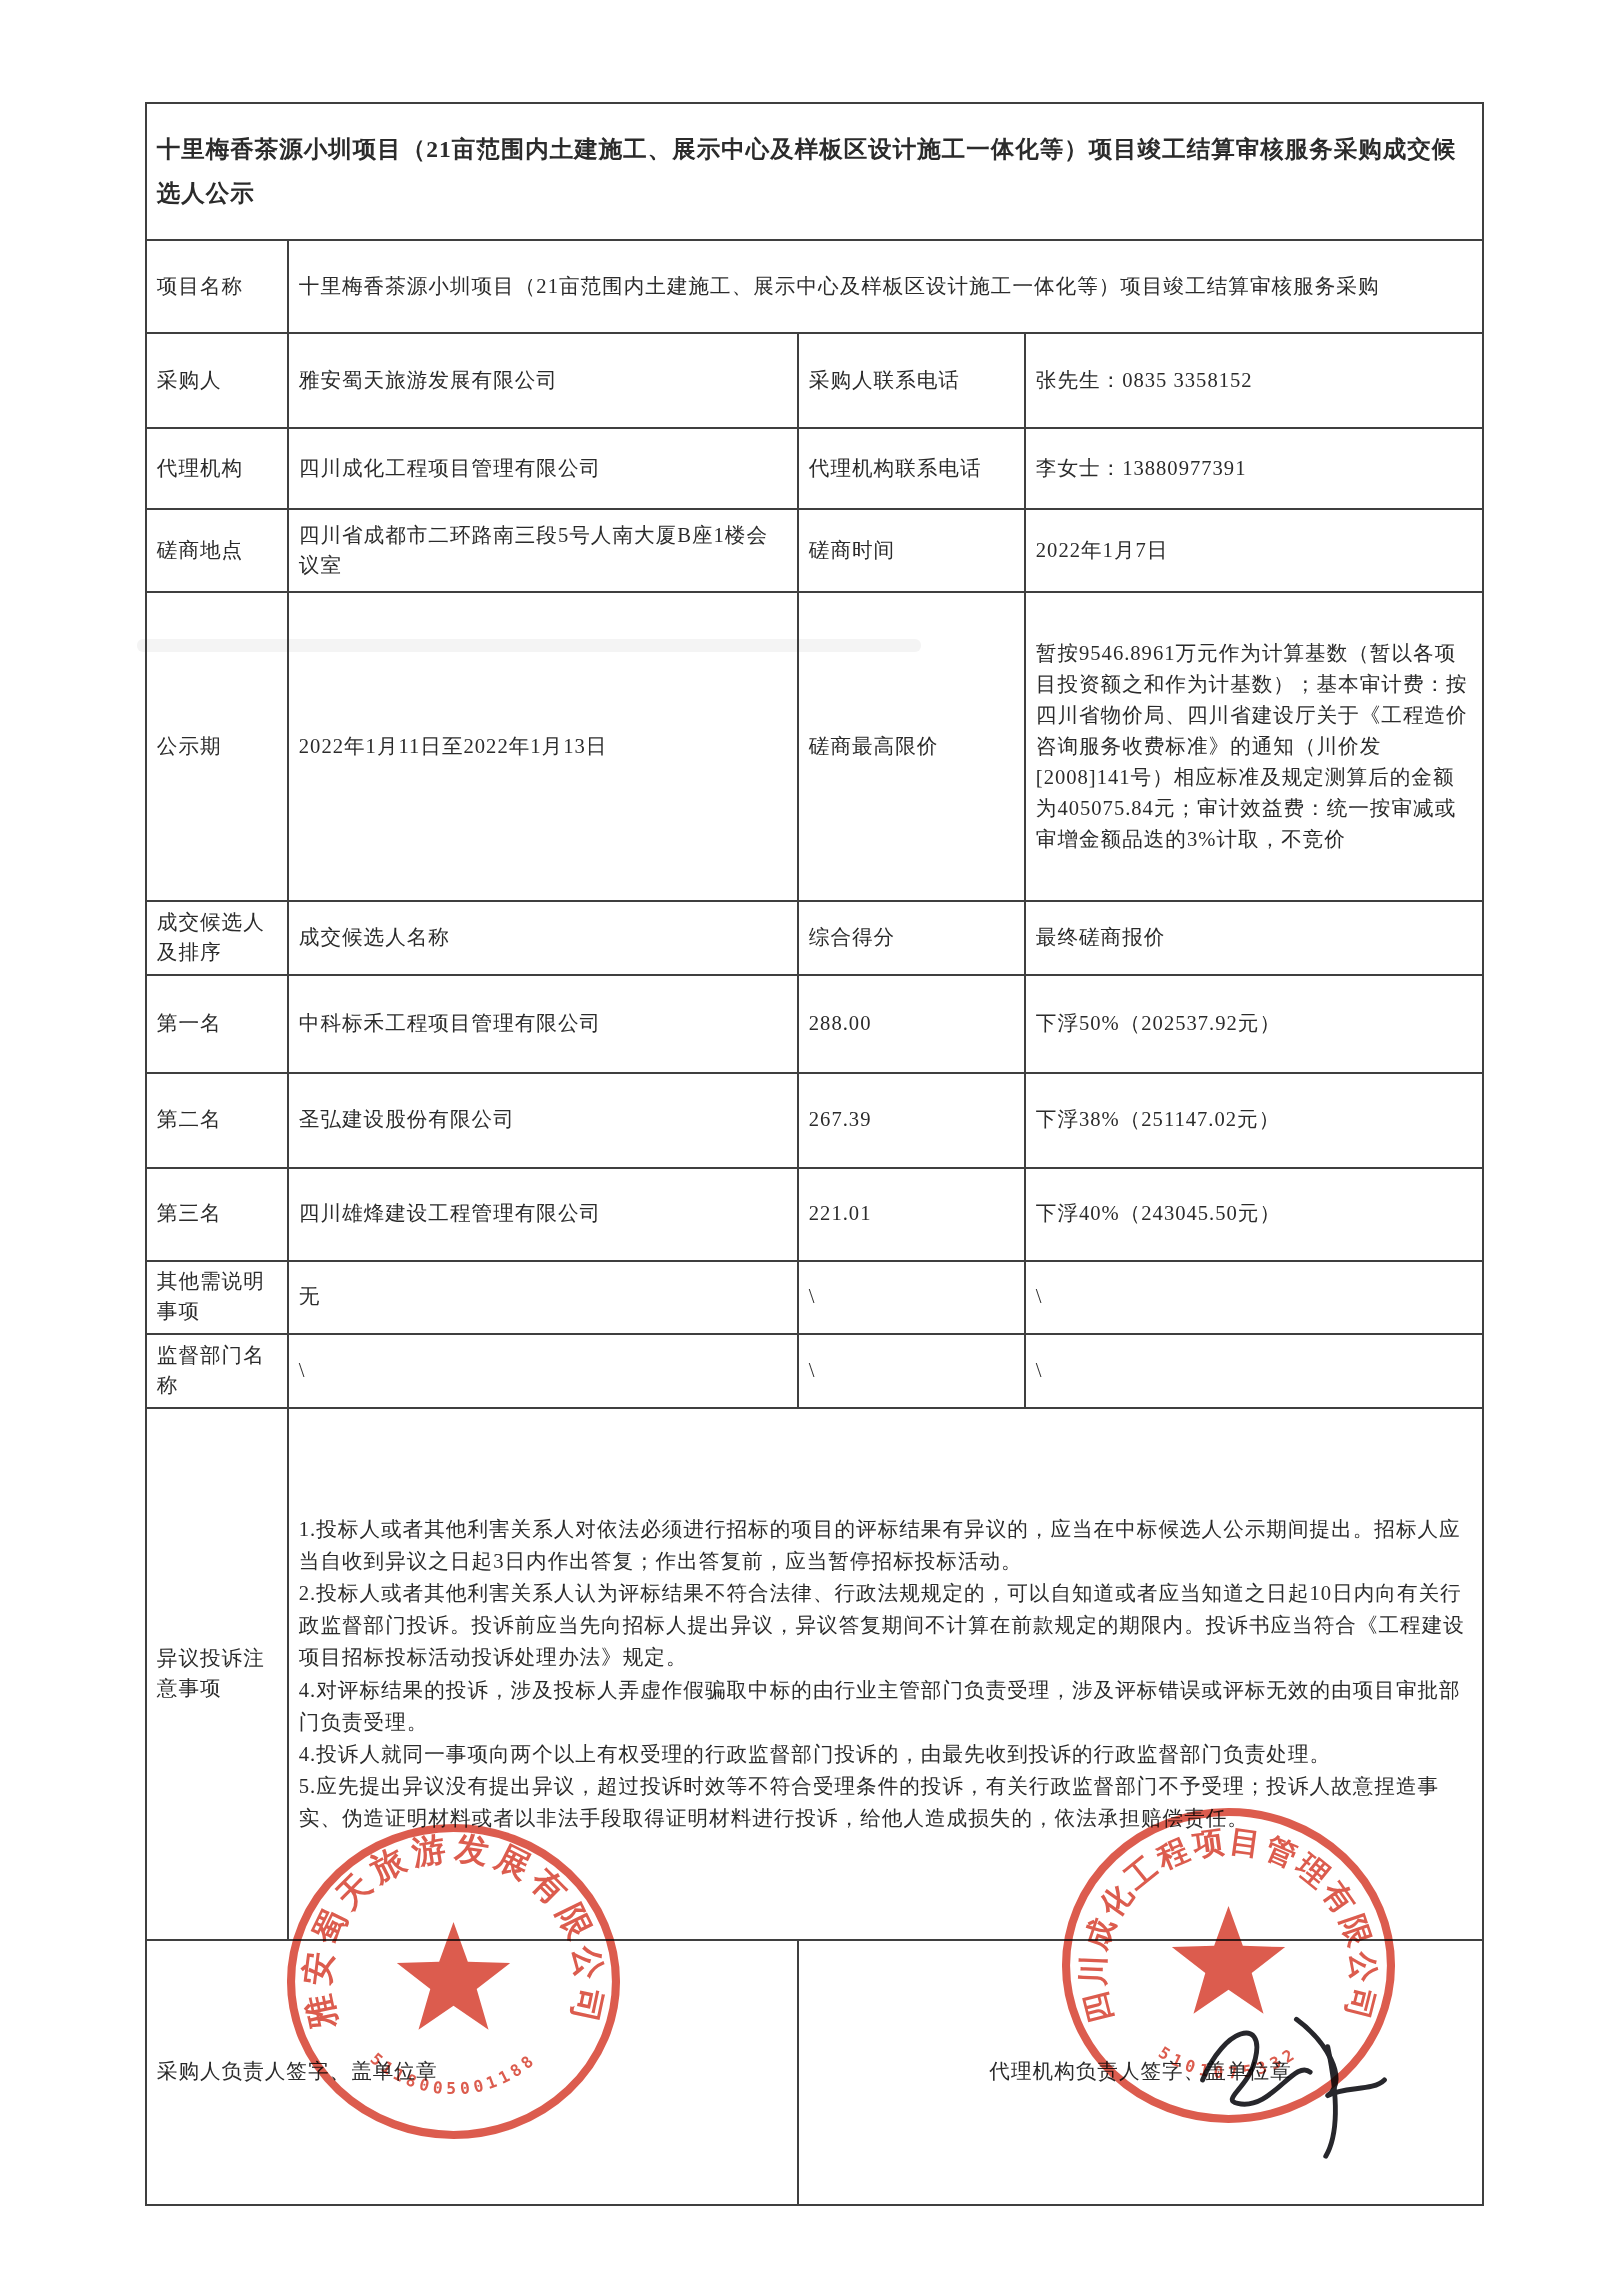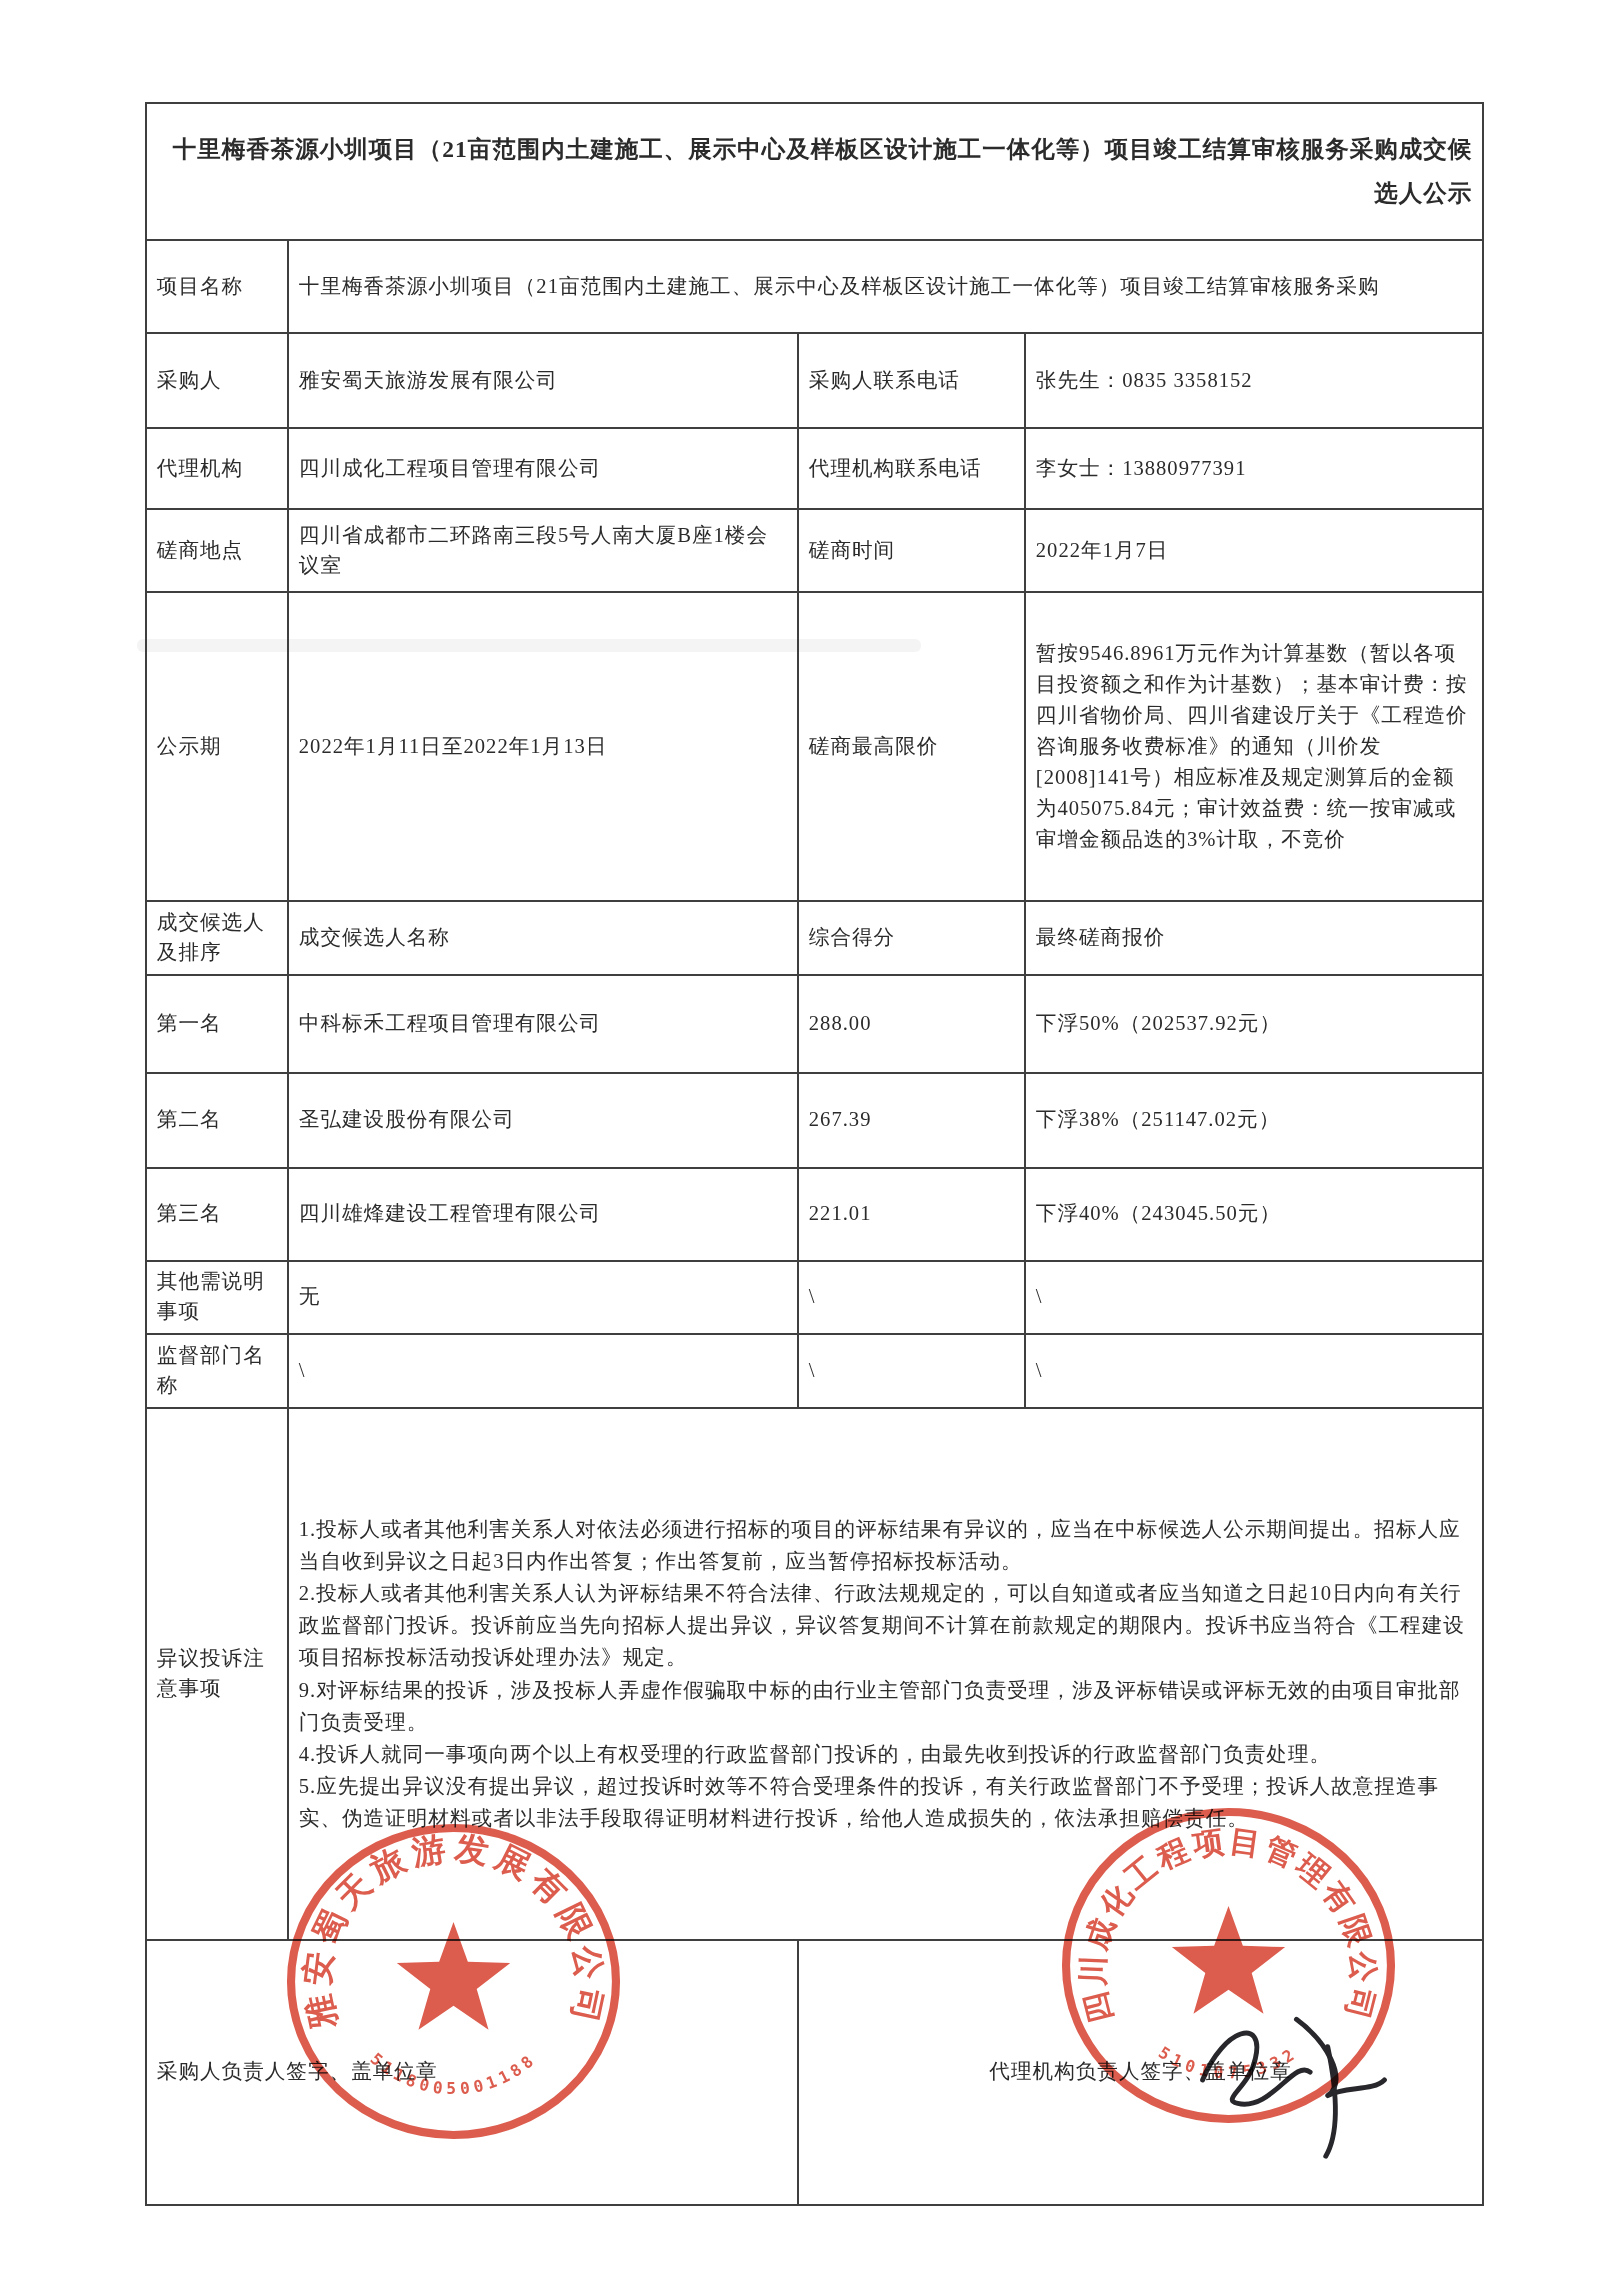--- a/index.html
+++ b/index.html
@@ -14,21 +14,21 @@
     position:absolute;left:145px;top:102px;width:1337px;
     border-collapse:collapse;table-layout:fixed;
     font-size:20.6px;letter-spacing:1px;line-height:1.45;
   }
   table.doc td{
     border:2px solid #3f3f3f;
     padding:5.9px 9.8px;vertical-align:middle;
     overflow:hidden;
   }
   td.title-cell{
-    text-align:right;font-size:23.5px;font-weight:bold;line-height:1.85;
+    text-align:left;font-size:23.5px;font-weight:bold;line-height:1.85;
     padding:9.8px 27.4px;
   }
   td.lbl{padding-left:8.8px;padding-right:5.9px;}
   td.ctr{text-align:left;}
   td.price-long{font-size:20.6px;line-height:1.5;padding:7.8px 11.8px;}
   td.notes-cell{padding:9.8px 15.7px;line-height:1.56;}
   td.notes-cell p{margin:0;}
   td.sig-left{vertical-align:middle;padding-left:4.9px;}
   td.sig-right{vertical-align:middle;padding-left:116px;text-align:center;}
 
@@ -139,21 +139,21 @@
       <td>\</td>
       <td>\</td>
       <td>\</td>
     </tr>
 
     <tr style="height:532px">
       <td class="lbl">异议投诉注意事项</td>
       <td colspan="3" class="notes-cell">
         <p>1.投标人或者其他利害关系人对依法必须进行招标的项目的评标结果有异议的，应当在中标候选人公示期间提出。招标人应当自收到异议之日起3日内作出答复；作出答复前，应当暂停招标投标活动。</p>
         <p>2.投标人或者其他利害关系人认为评标结果不符合法律、行政法规规定的，可以自知道或者应当知道之日起10日内向有关行政监督部门投诉。投诉前应当先向招标人提出异议，异议答复期间不计算在前款规定的期限内。投诉书应当符合《工程建设项目招标投标活动投诉处理办法》规定。</p>
-        <p>9.对评标结果的投诉，涉及投标人弄虚作假骗取中标的由行业主管部门负责受理，涉及评标错误或评标无效的由项目审批部门负责受理。</p>
+        <p>4.对评标结果的投诉，涉及投标人弄虚作假骗取中标的由行业主管部门负责受理，涉及评标错误或评标无效的由项目审批部门负责受理。</p>
         <p>4.投诉人就同一事项向两个以上有权受理的行政监督部门投诉的，由最先收到投诉的行政监督部门负责处理。</p>
         <p>5.应先提出异议没有提出异议，超过投诉时效等不符合受理条件的投诉，有关行政监督部门不予受理；投诉人故意捏造事实、伪造证明材料或者以非法手段取得证明材料进行投诉，给他人造成损失的，依法承担赔偿责任。</p>
       </td>
     </tr>
 
     <tr style="height:265px">
       <td colspan="2" class="sig-left">采购人负责人签字、盖单位章</td>
       <td colspan="2" class="sig-right">代理机构负责人签字、盖单位章</td>
     </tr>
   </tbody>

